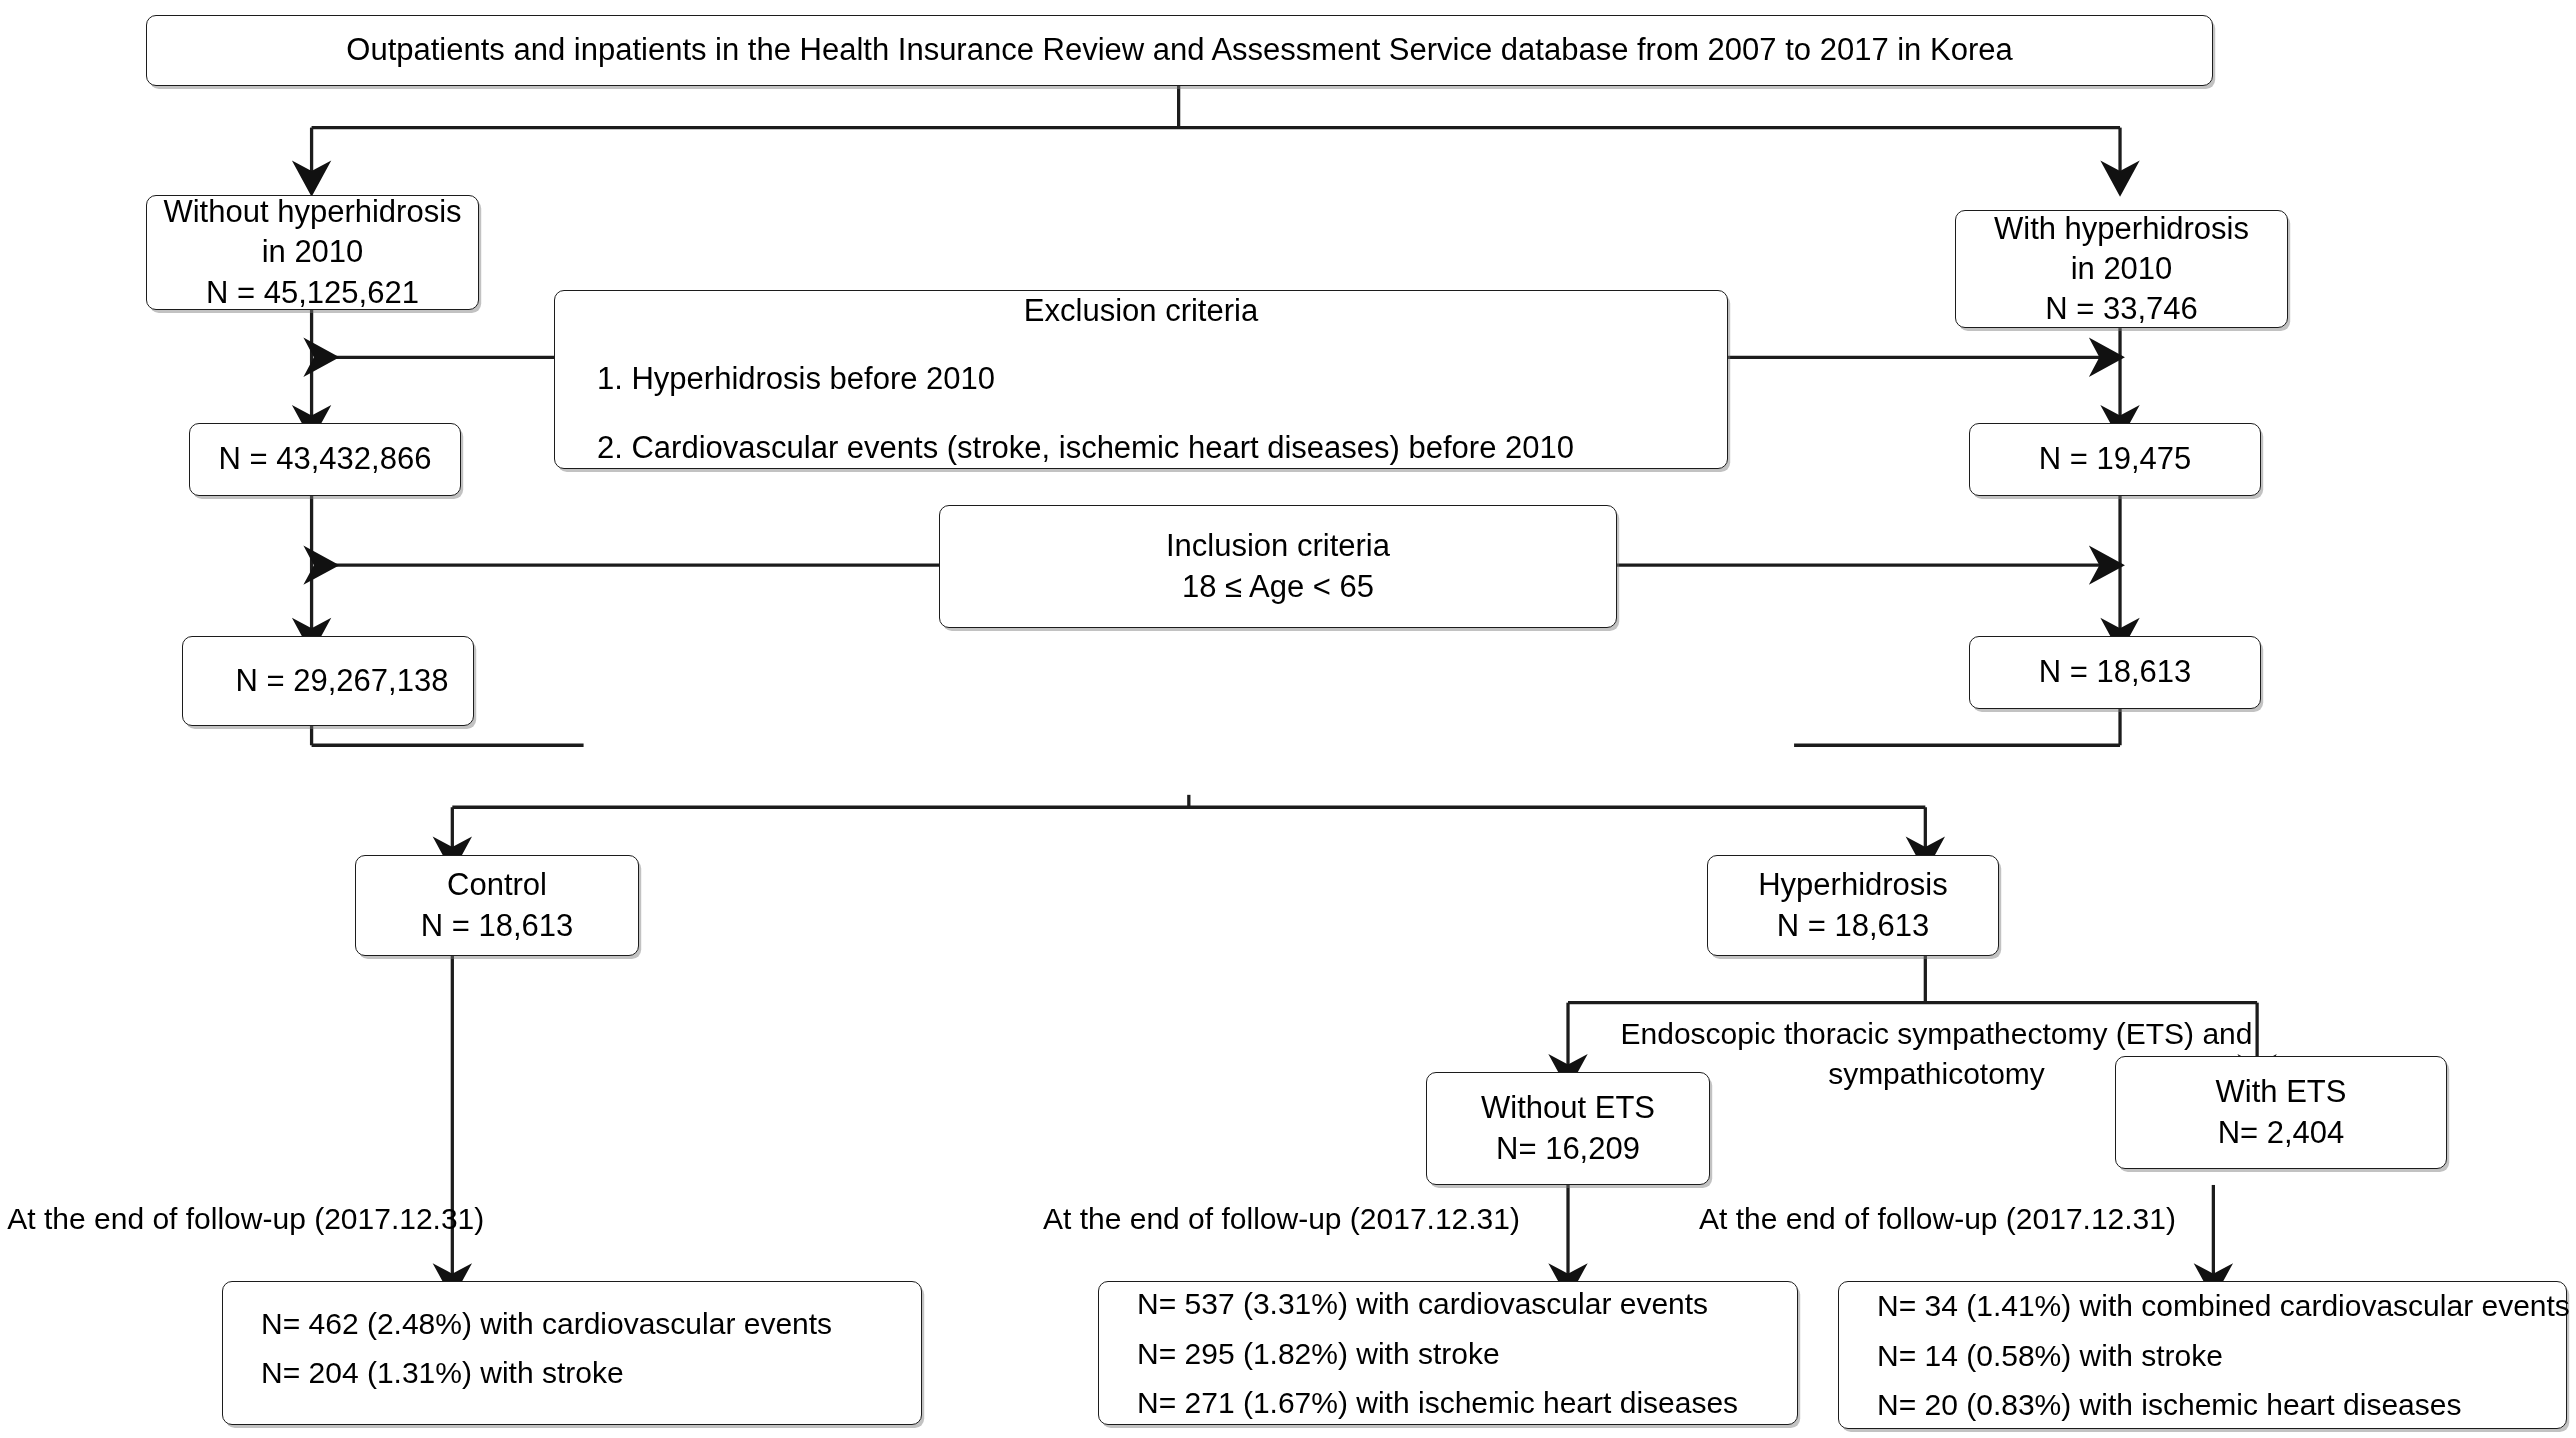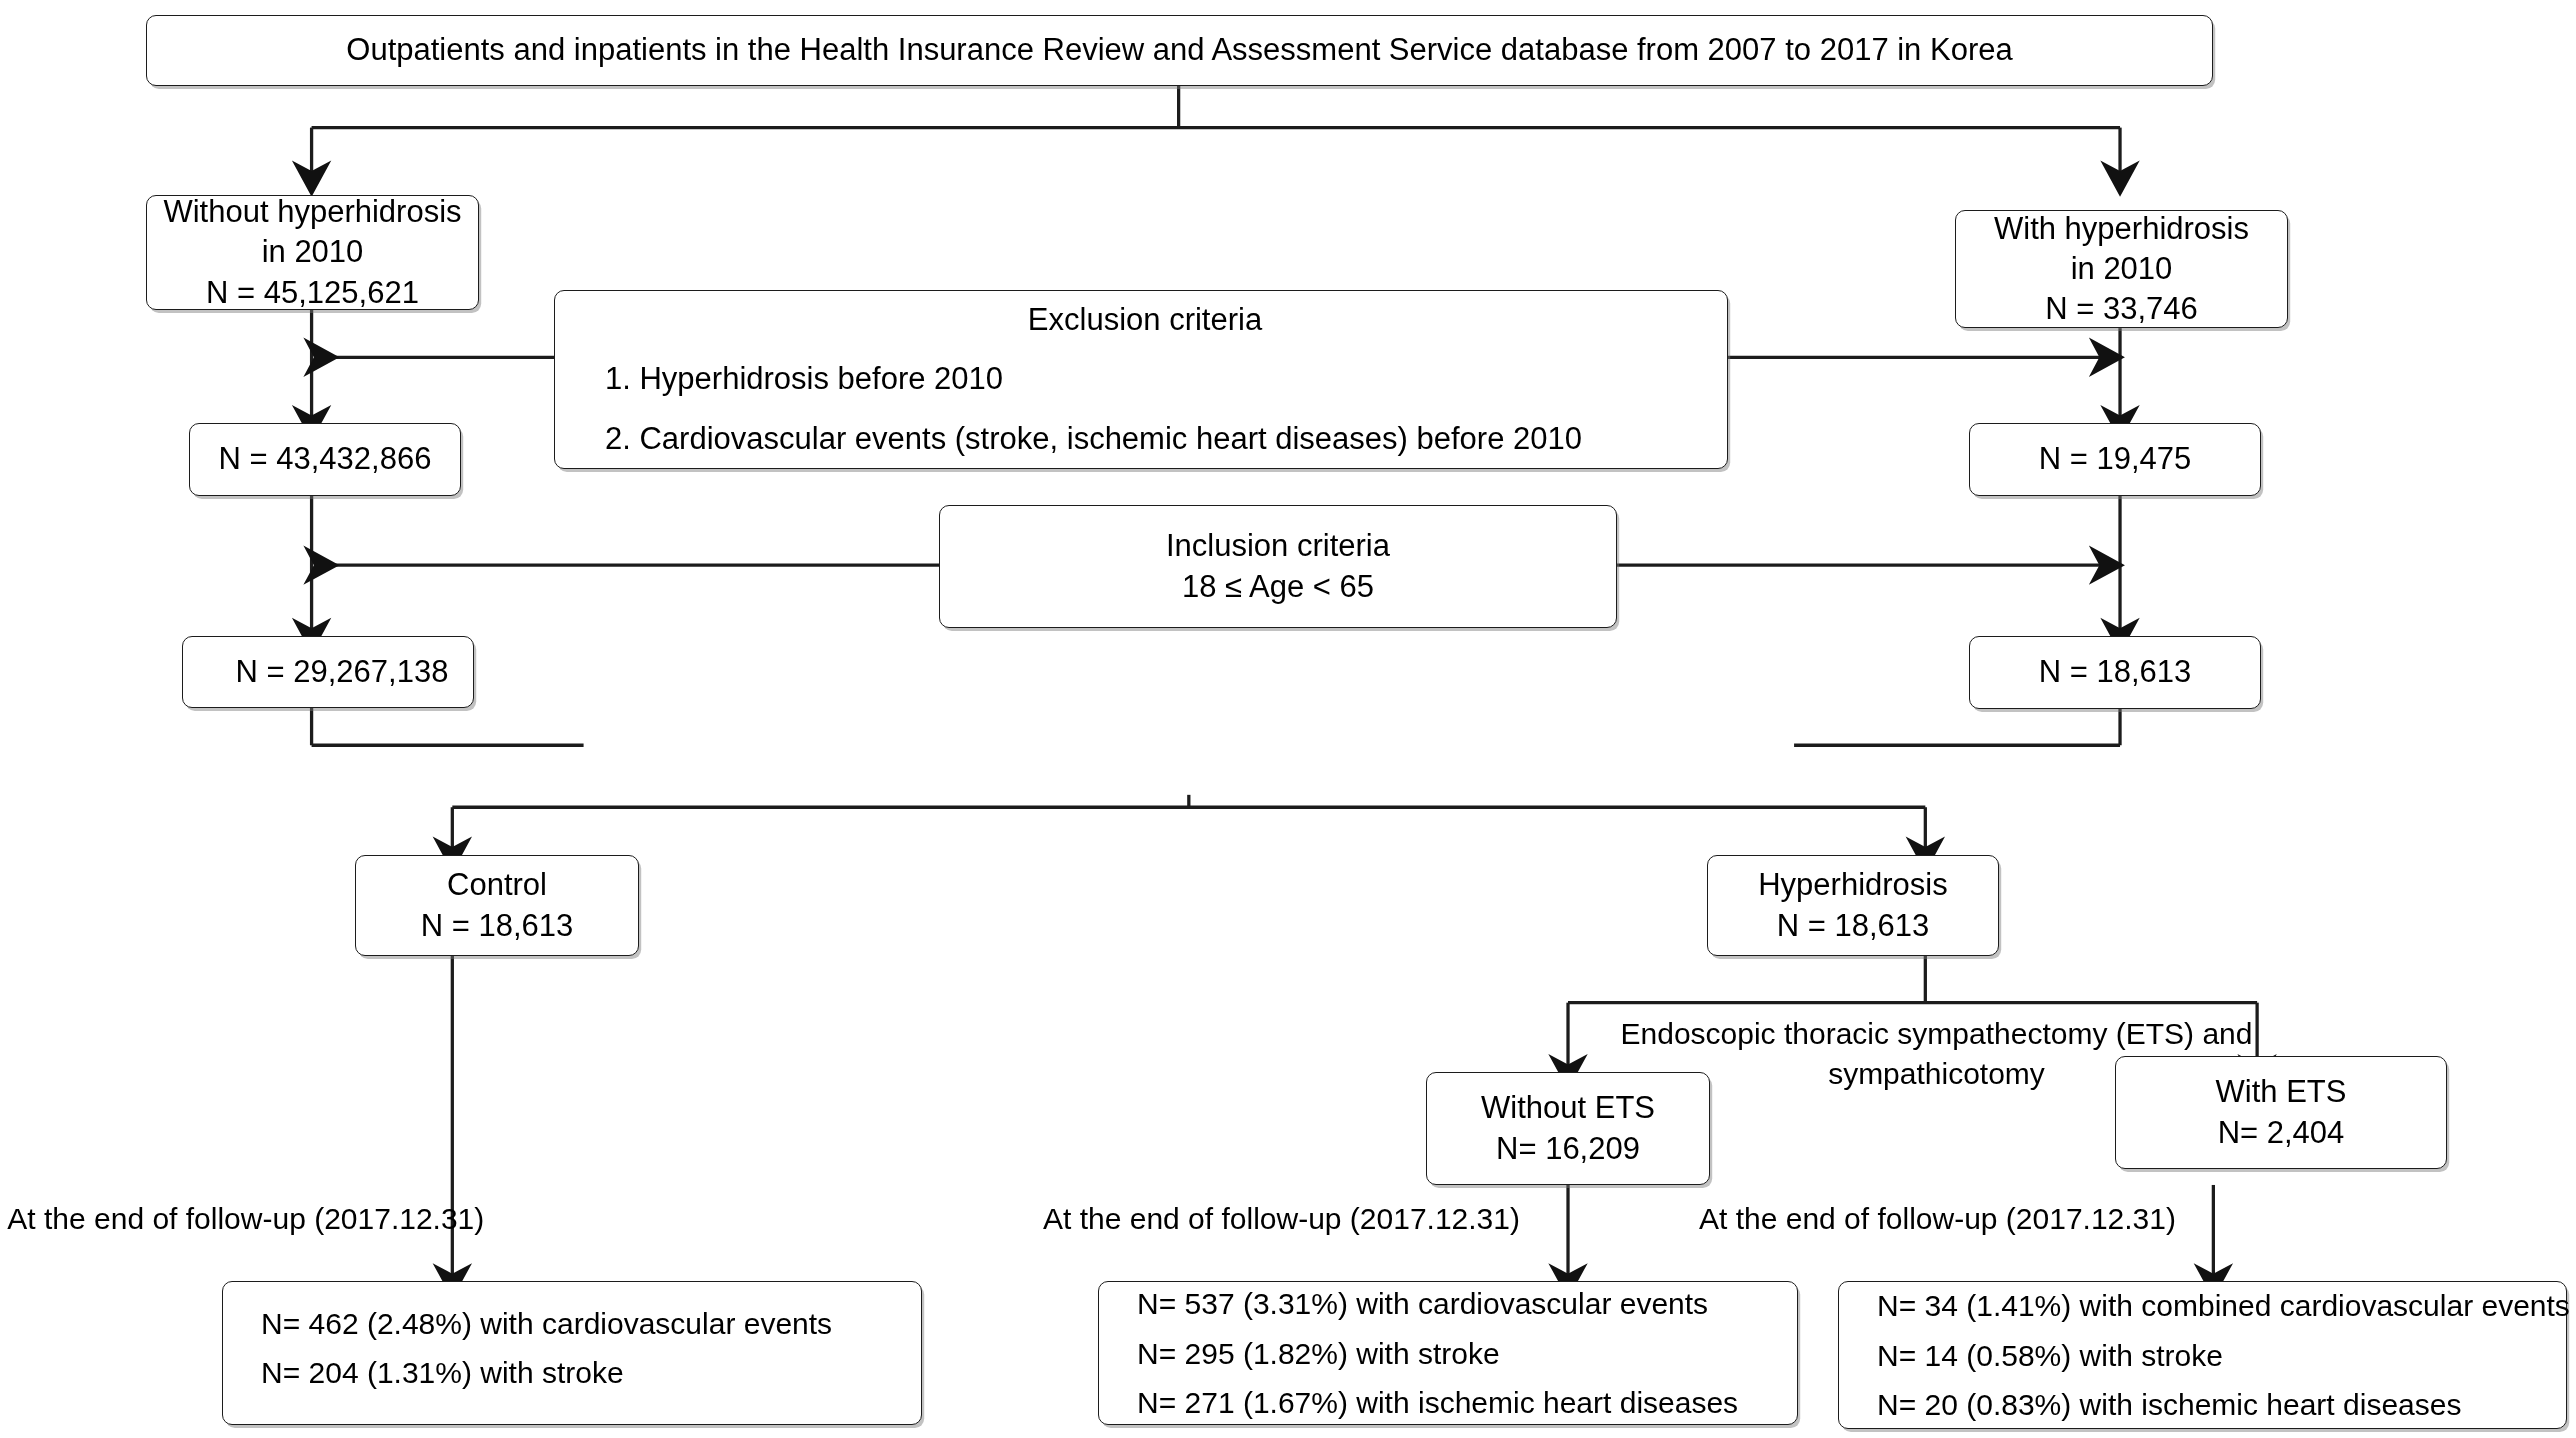--- a/index.html
+++ b/index.html
@@ -97,40 +97,40 @@
     <span class="ln f42">in 2010</span>
     <span class="ln f42">N = 45,125,621</span>
   </div>
 
   <div class="node" style="left:1955px;top:210px;width:333px;height:118px;">
     <span class="ln f42">With hyperhidrosis</span>
     <span class="ln f42">in 2010</span>
     <span class="ln f42">N = 33,746</span>
   </div>
 
-  <div class="node crit" style="left:554px;top:290px;width:1174px;height:179px;align-items:stretch;justify-content:center;padding-left:8px;">
+  <div class="node crit" style="left:554px;top:290px;width:1174px;height:179px;align-items:stretch;justify-content:space-between;">
     <span class="ln f42" style="text-align:center;margin-bottom:19px;">Exclusion criteria</span>
     <span class="ln f42" style="text-align:left;padding-left:42px;margin-bottom:19px;">1. Hyperhidrosis before 2010</span>
     <span class="ln f42" style="text-align:left;padding-left:42px;">2. Cardiovascular events (stroke, ischemic heart diseases) before 2010</span>
   </div>
 
   <div class="node" style="left:170px;top:423px;width:272px;height:73px;margin-left:19px;">
     <span class="ln f42">N = 43,432,866</span>
   </div>
 
   <div class="node" style="left:1969px;top:423px;width:292px;height:73px;">
     <span class="ln f42">N = 19,475</span>
   </div>
 
   <div class="node" style="left:939px;top:505px;width:678px;height:123px;">
     <span class="ln f42">Inclusion criteria</span>
     <span class="ln f42">18 ≤ Age &lt; 65</span>
   </div>
 
-  <div class="node" style="left:182px;top:636px;width:292px;height:72px;padding-left:28px;">
+  <div class="node" style="left:182px;top:636px;width:292px;height:90px;padding-left:28px;">
     <span class="ln f42">N = 29,267,138</span>
   </div>
 
   <div class="node" style="left:1969px;top:636px;width:292px;height:73px;">
     <span class="ln f42">N = 18,613</span>
   </div>
 
 
   <div class="node" style="left:355px;top:855px;width:284px;height:101px;">
     <span class="ln f42">Control</span>

